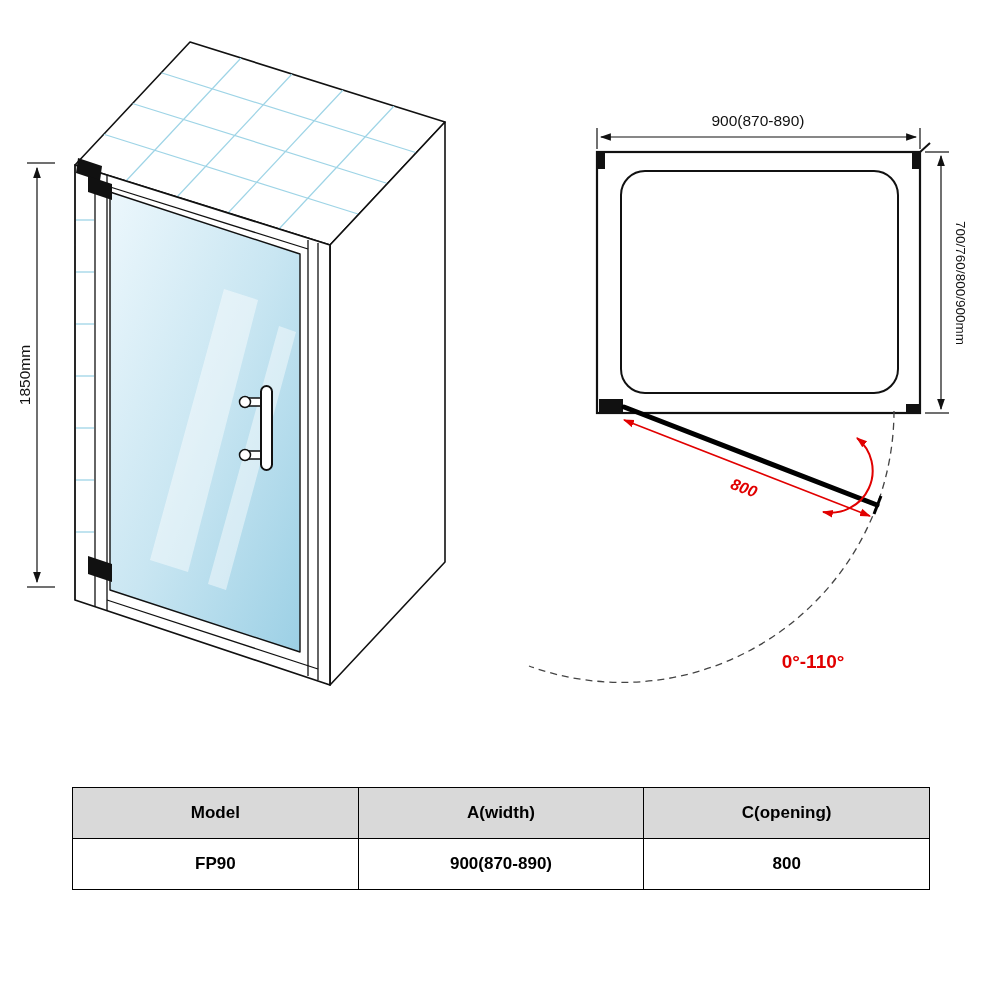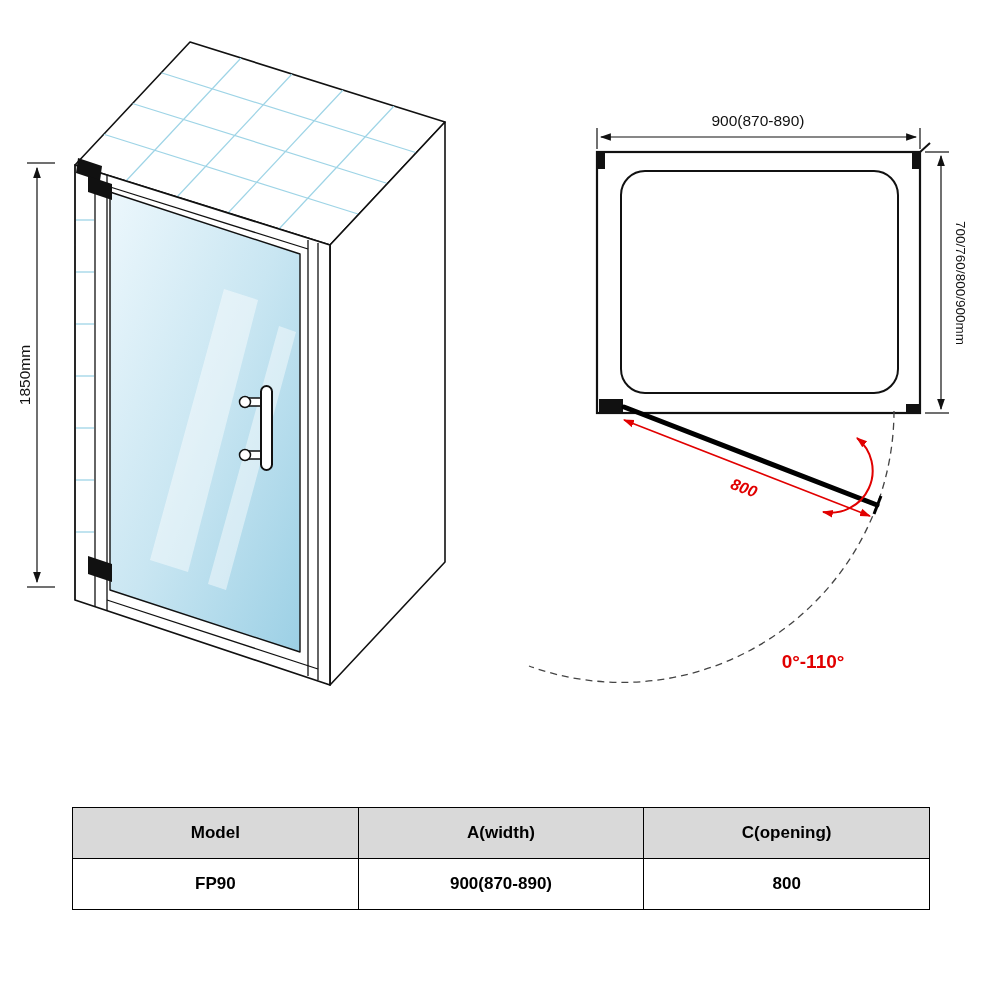--- a/index.html
+++ b/index.html
@@ -5,21 +5,21 @@
   * { margin:0; padding:0; box-sizing:border-box; }
   html,body { background:#ffffff; }
   body {
     width:1001px; height:1001px;
     font-family:"Liberation Sans", sans-serif;
     position:relative; overflow:hidden;
   }
   .canvas { position:relative; width:1001px; height:1001px; background:#fff; }
   .drawing { position:absolute; left:0; top:0; }
   svg text { font-family:"Liberation Sans", sans-serif; }
-  .table-wrap { position:absolute; left:72px; top:787px; width:858px;margin-top:20px; }
+  .table-wrap { position:absolute; left:72px; top:787px; width:858px; }
   table { width:100%; border-collapse:collapse; table-layout:fixed; }
   th,td {
     border:1px solid #000;
     height:51px;
     text-align:center; vertical-align:middle;
     font-size:17px; font-weight:bold; color:#000;
   }
   th { background:#d9d9d9; }
 </style>
 </head>

